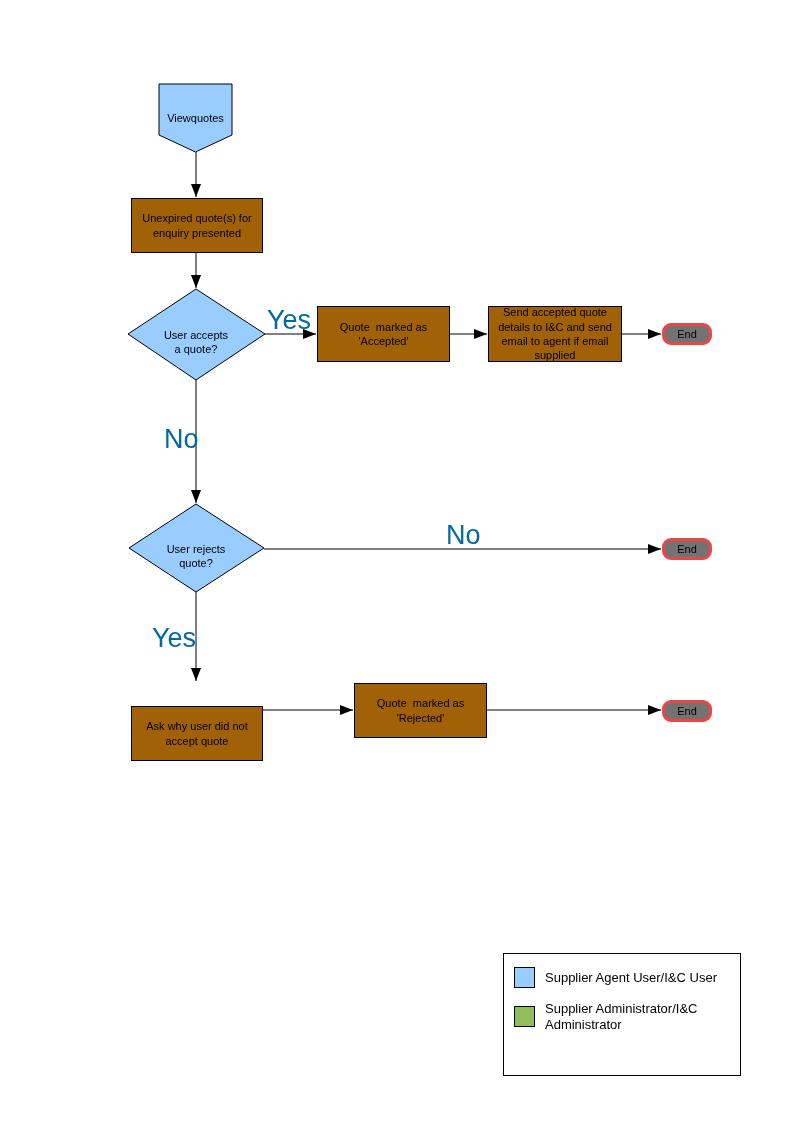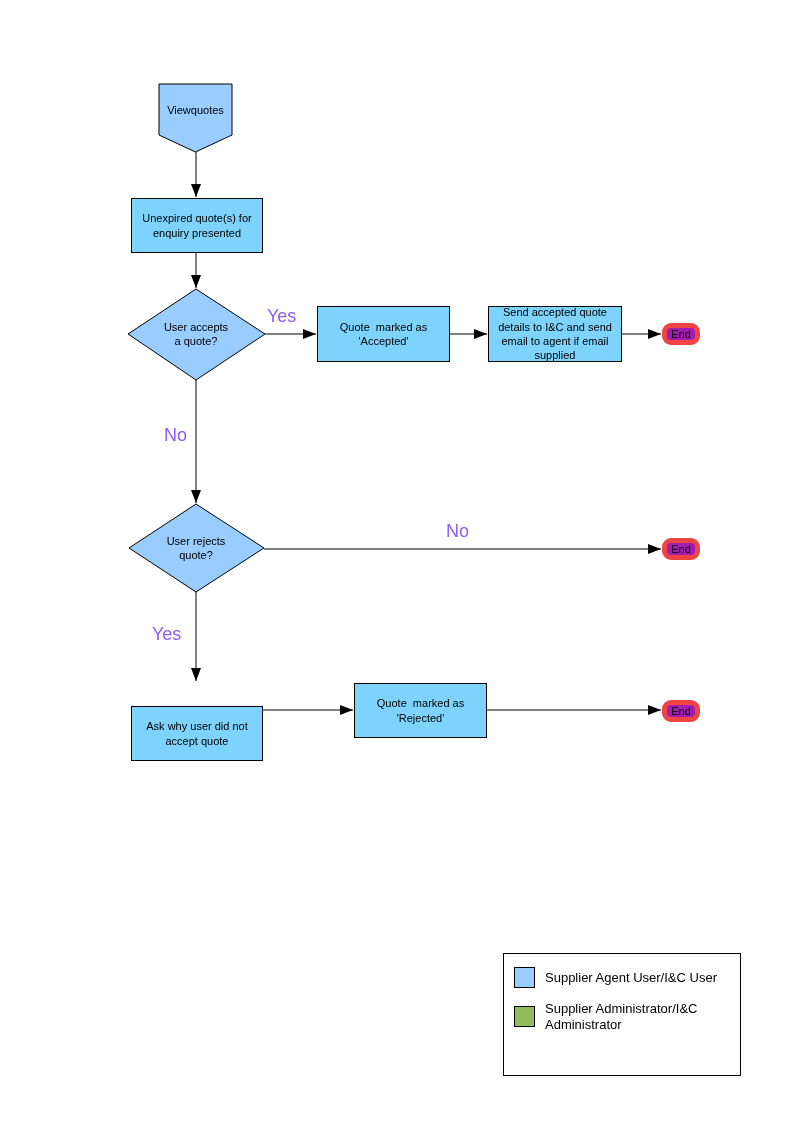--- a/index.html
+++ b/index.html
@@ -5,35 +5,35 @@
   html,body{margin:0;padding:0;background:#ffffff;}
   .page{
     position:relative;width:794px;height:1123px;background:#ffffff;overflow:hidden;
     font-family:"Liberation Sans",sans-serif;color:#000;
   }
   .layer{position:absolute;left:0;top:0;width:794px;height:1123px;}
   svg .shape{stroke:#000;stroke-width:1;}
   svg .conn{stroke:#000;stroke-width:1;fill:none;}
   .node-label{
     position:absolute;display:flex;align-items:center;justify-content:center;
-    text-align:center;font-size:11px;line-height:1.3;white-space:pre-wrap;
+    text-align:center;font-size:11px;line-height:1.3;white-space:pre-wrap;margin-top:8px;
   }
   .process{
-    position:absolute;background:#7dd3fc;border:1px solid #000;
+    position:absolute;background:#a16207;border:1px solid #000;
     display:flex;align-items:center;justify-content:center;
     text-align:center;font-size:11px;line-height:1.3;white-space:pre-wrap;
     box-sizing:border-box;
   }
   .terminator{
-    position:absolute;width:38px;height:22px;background:#a21caf;border:5px solid #ef4444;
+    position:absolute;width:50px;height:22px;background:#737373;border:3px solid #ef4444;
     border-radius:9px;display:flex;align-items:center;justify-content:center;
     font-size:11px;box-sizing:border-box;
   }
   .edge-label{
-    position:absolute;font-size:18px;line-height:1;color:#8b5cf6;
+    position:absolute;font-size:27px;line-height:1;color:#0369a1;
   }
   .legend{
     position:absolute;left:503px;top:953px;width:238px;height:123px;
     border:1px solid #000;box-sizing:border-box;
     display:flex;flex-direction:column;justify-content:flex-start;
     padding:13px 10px 0 10px;
   }
   .legend-row{display:flex;align-items:center;margin-bottom:13px;}
   .legend-row:last-child{margin-bottom:12px;align-items:center;}
   .legend-swatch{

